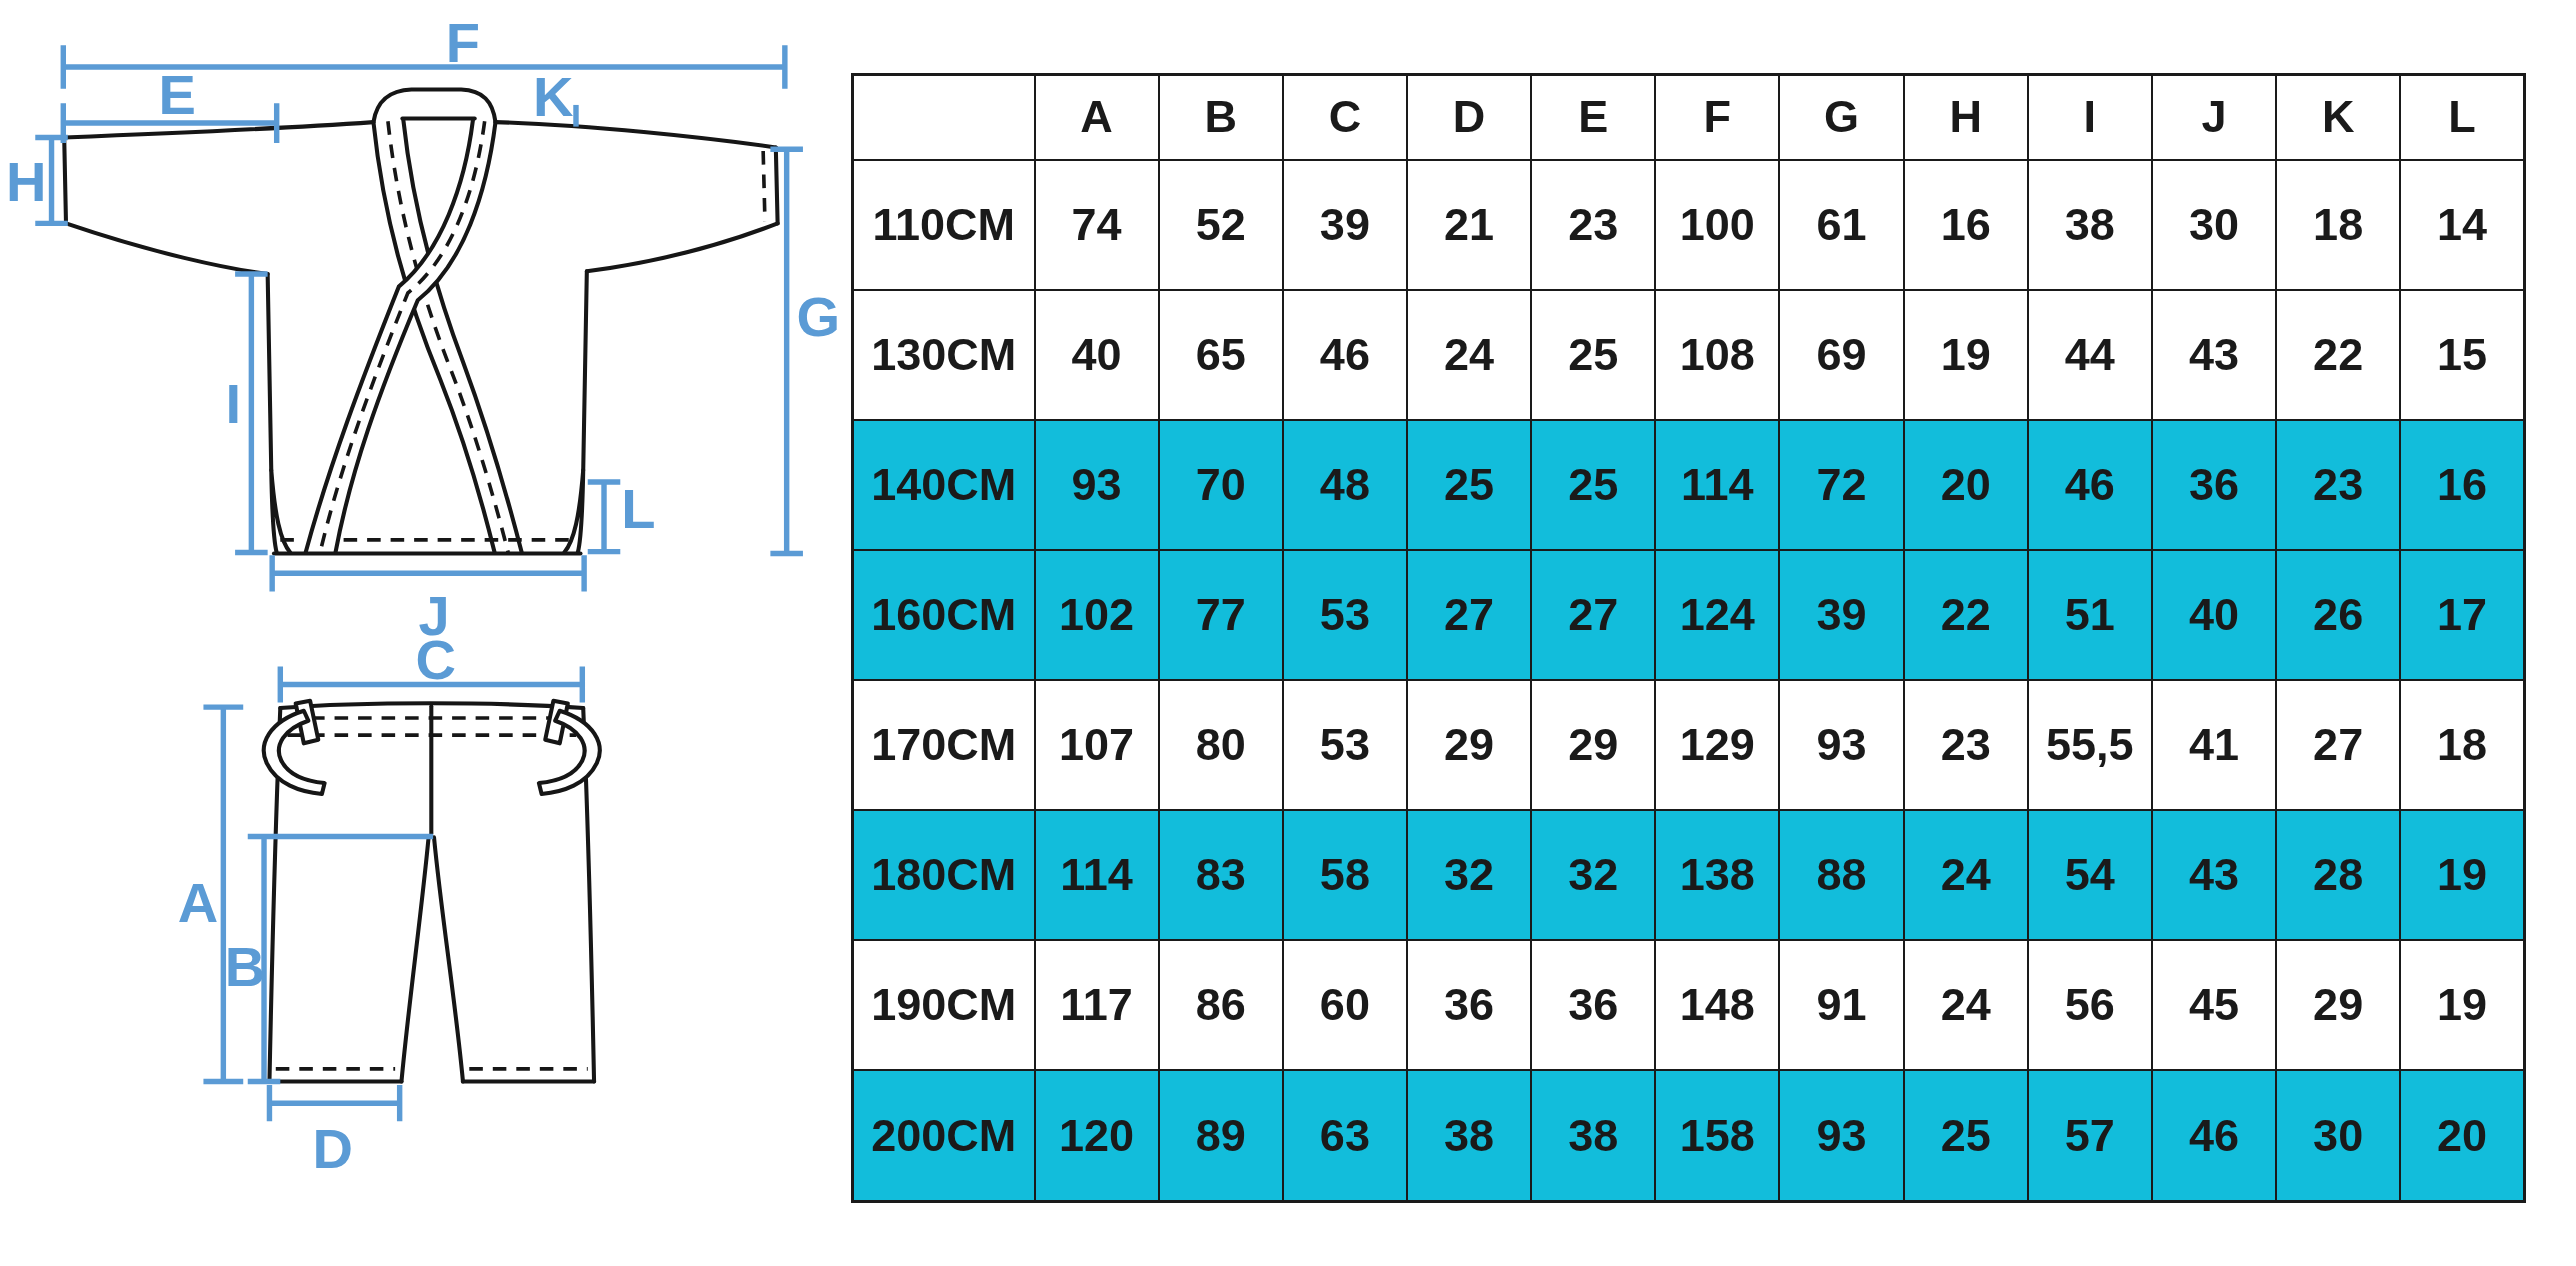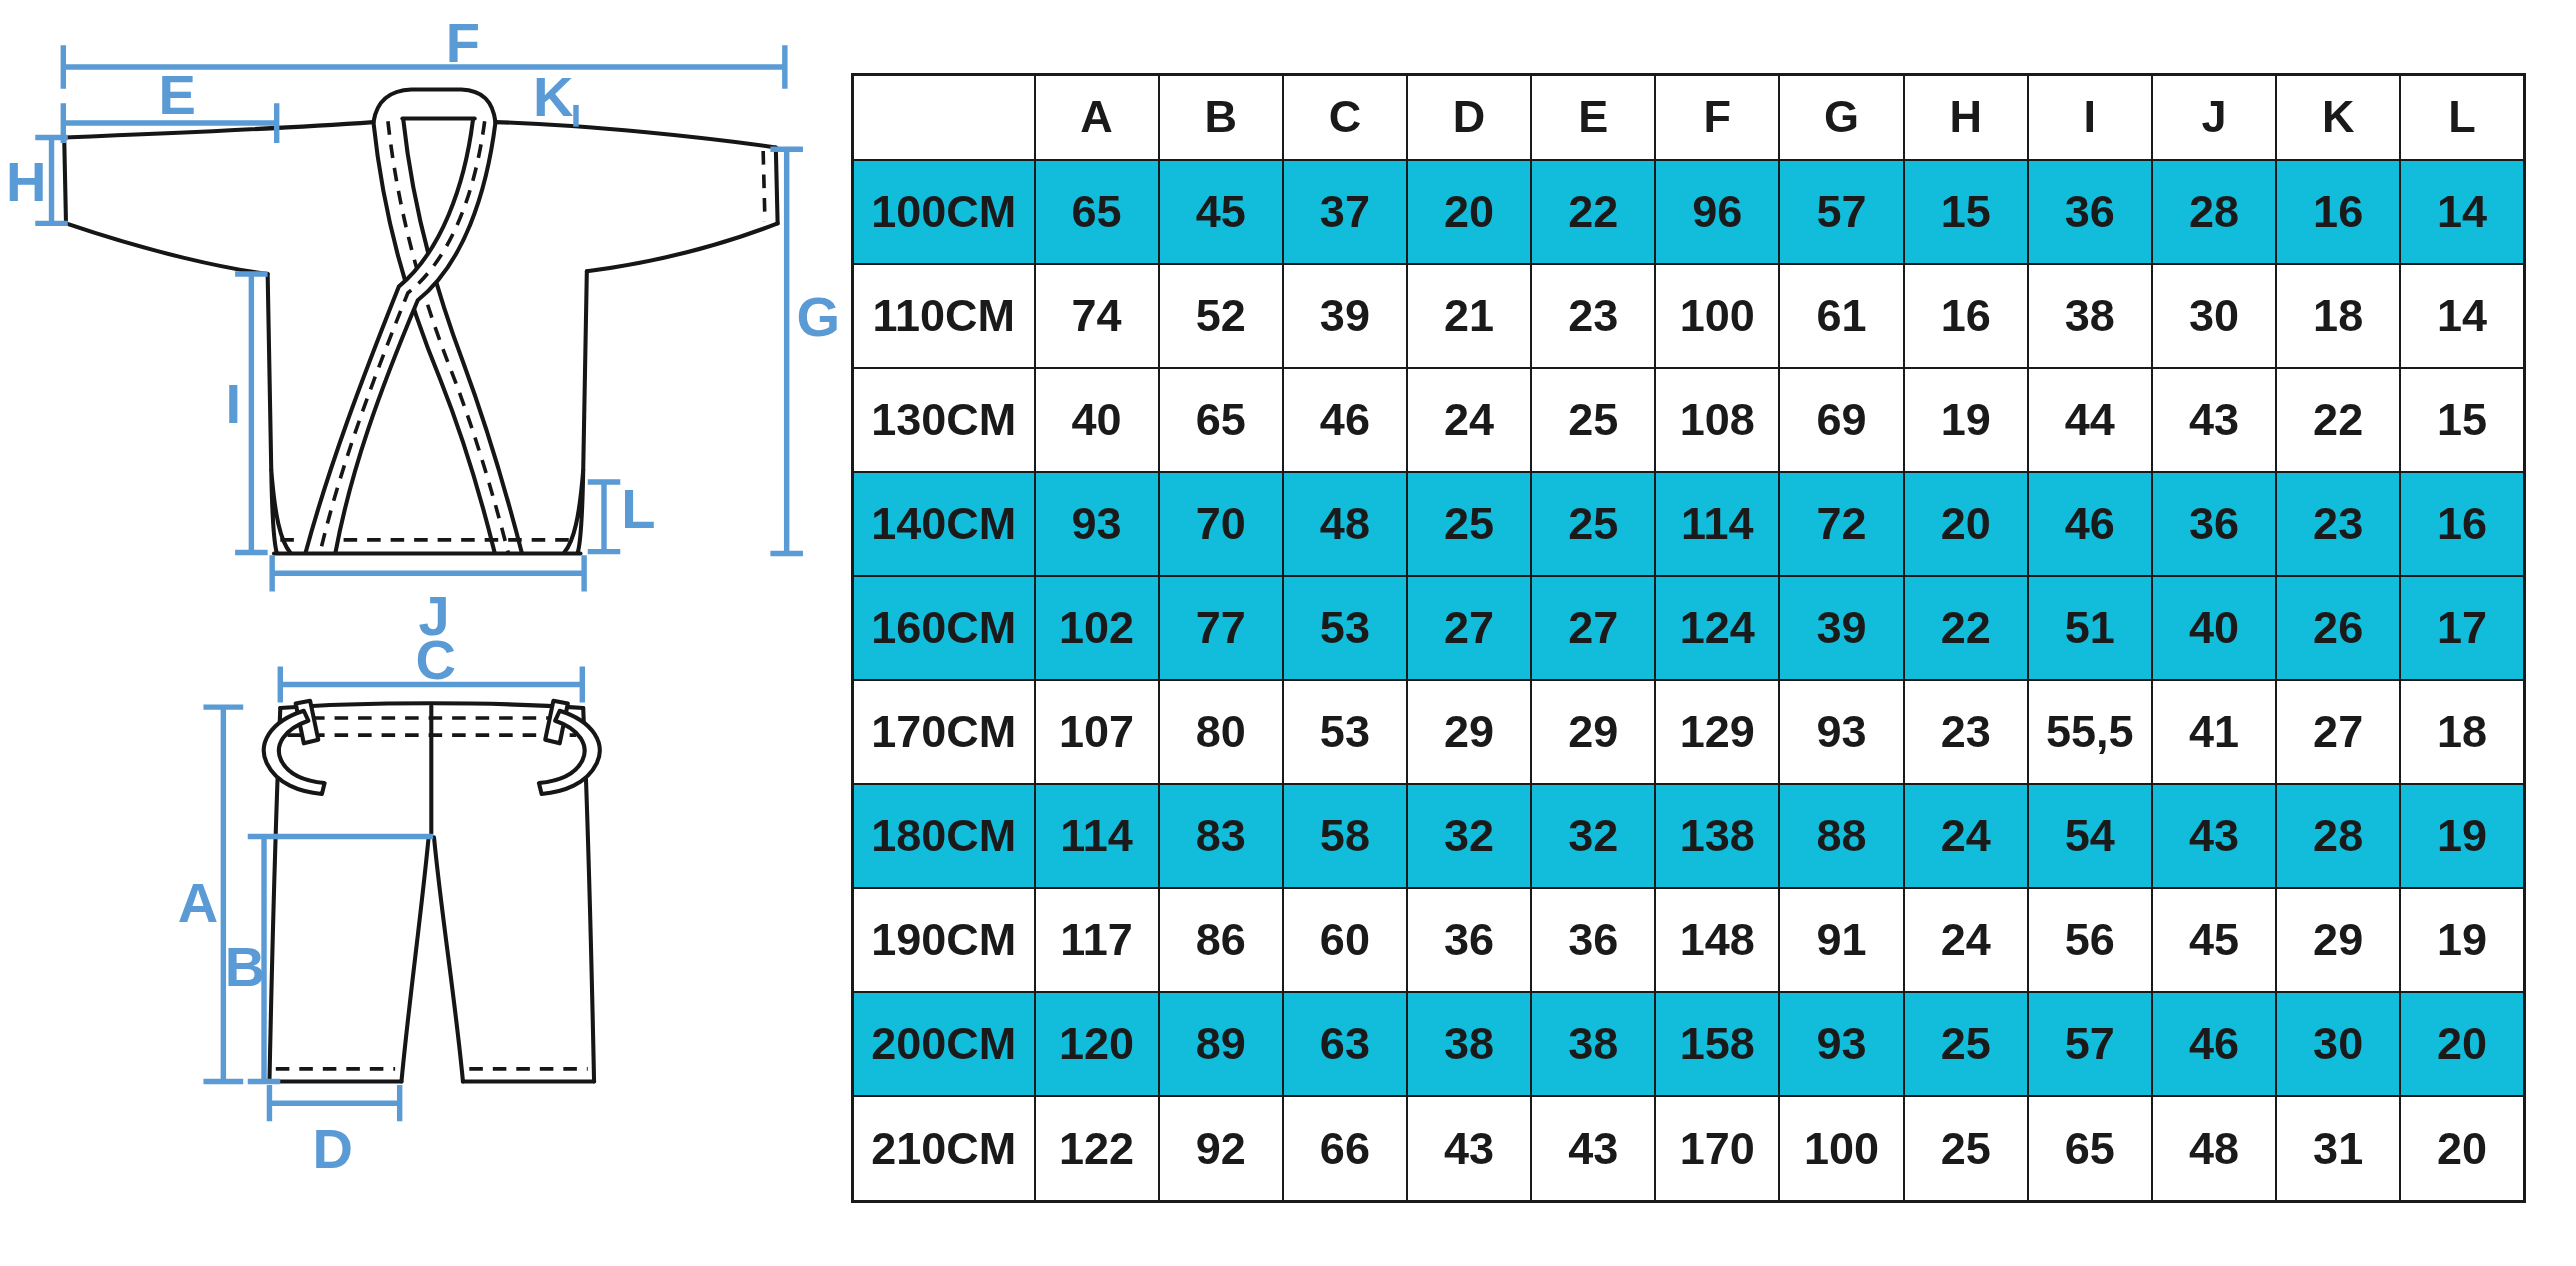--- a/index.html
+++ b/index.html
@@ -174,35 +174,20 @@
           <th>F</th>
           <th>G</th>
           <th>H</th>
           <th>I</th>
           <th>J</th>
           <th>K</th>
           <th>L</th>
         </tr>
     </thead>
     <tbody>
-        <tr class="hl">
-          <td>100CM</td>
-          <td>65</td>
-          <td>45</td>
-          <td>37</td>
-          <td>20</td>
-          <td>22</td>
-          <td>96</td>
-          <td>57</td>
-          <td>15</td>
-          <td>36</td>
-          <td>28</td>
-          <td>16</td>
-          <td>14</td>
-        </tr>
         <tr>
           <td>110CM</td>
           <td>74</td>
           <td>52</td>
           <td>39</td>
           <td>21</td>
           <td>23</td>
           <td>100</td>
           <td>61</td>
           <td>16</td>
@@ -309,32 +294,17 @@
           <td>38</td>
           <td>38</td>
           <td>158</td>
           <td>93</td>
           <td>25</td>
           <td>57</td>
           <td>46</td>
           <td>30</td>
           <td>20</td>
         </tr>
-        <tr>
-          <td>210CM</td>
-          <td>122</td>
-          <td>92</td>
-          <td>66</td>
-          <td>43</td>
-          <td>43</td>
-          <td>170</td>
-          <td>100</td>
-          <td>25</td>
-          <td>65</td>
-          <td>48</td>
-          <td>31</td>
-          <td>20</td>
-        </tr>
       </tbody>
   </table>
 
 </div>
 
 
 </body></html>

